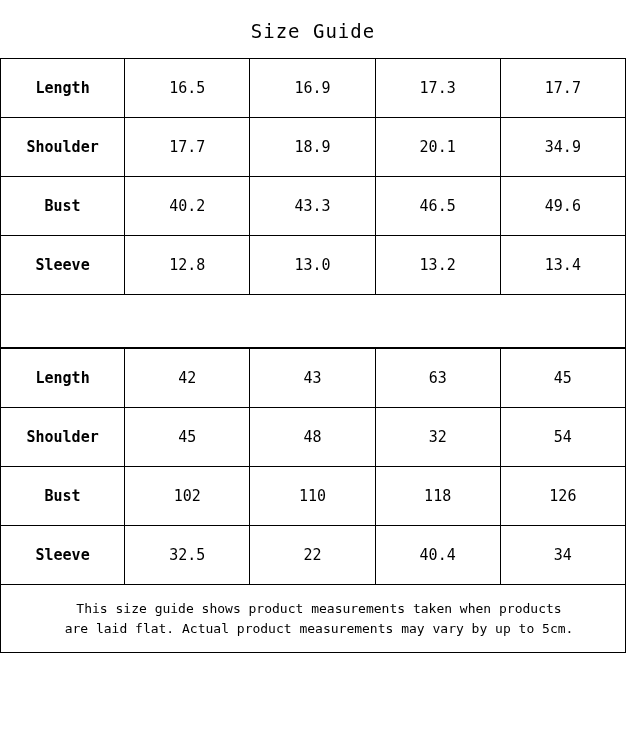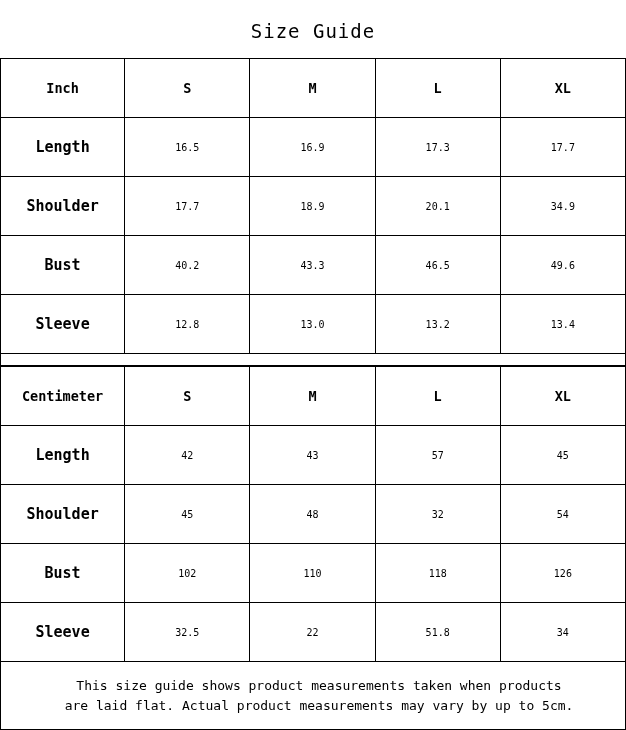--- a/index.html
+++ b/index.html
@@ -35,21 +35,21 @@
     width: 100%;
     border-collapse: collapse;
     table-layout: fixed;
   }
   table.size-table td {
     border: 1px solid #000000;
     height: 56px;
     text-align: center;
     vertical-align: middle;
     font-family: "DejaVu Sans Mono", monospace;
-    font-size: 10px;
+    font-size: 15px;
     color: #000000;
   }
   table.size-table td.rowhead {
     font-weight: bold;
     font-size: 15px;
   }
   table.size-table td.colhead {
     font-weight: bold;
     font-size: 13.5px;
   }
@@ -90,27 +90,20 @@
     <table class="size-table">
       <colgroup>
           <col class="c0">
           <col class="c1">
           <col class="c2">
           <col class="c3">
           <col class="c4">
         </colgroup>
       <tbody>
         <tr>
-          <td class="colhead">Inch</td>
-          <td class="colhead">S</td>
-          <td class="colhead">M</td>
-          <td class="colhead">L</td>
-          <td class="colhead">XL</td>
-        </tr>
-        <tr>
           <td class="rowhead">Length</td>
           <td>16.5</td>
           <td>16.9</td>
           <td>17.3</td>
           <td>17.7</td>
         </tr>
         <tr>
           <td class="rowhead">Shoulder</td>
           <td>17.7</td>
           <td>18.9</td>
@@ -141,52 +134,45 @@
     <table class="size-table">
       <colgroup>
           <col class="c0">
           <col class="c1">
           <col class="c2">
           <col class="c3">
           <col class="c4">
         </colgroup>
       <tbody>
         <tr>
-          <td class="colhead">Centimeter</td>
-          <td class="colhead">S</td>
-          <td class="colhead">M</td>
-          <td class="colhead">L</td>
-          <td class="colhead">XL</td>
-        </tr>
-        <tr>
           <td class="rowhead">Length</td>
           <td>42</td>
           <td>43</td>
-          <td>57</td>
+          <td>63</td>
           <td>45</td>
         </tr>
         <tr>
           <td class="rowhead">Shoulder</td>
           <td>45</td>
           <td>48</td>
           <td>32</td>
           <td>54</td>
         </tr>
         <tr>
           <td class="rowhead">Bust</td>
           <td>102</td>
           <td>110</td>
           <td>118</td>
           <td>126</td>
         </tr>
         <tr>
           <td class="rowhead">Sleeve</td>
           <td>32.5</td>
           <td>22</td>
-          <td>51.8</td>
+          <td>40.4</td>
           <td>34</td>
         </tr>
       </tbody>
     </table>
   </div>
 
   <div class="footer-note">
     <div>This size guide shows product measurements taken when products</div>
     <div>are laid flat. Actual product measurements may vary by up to 5cm.</div>
   </div>

